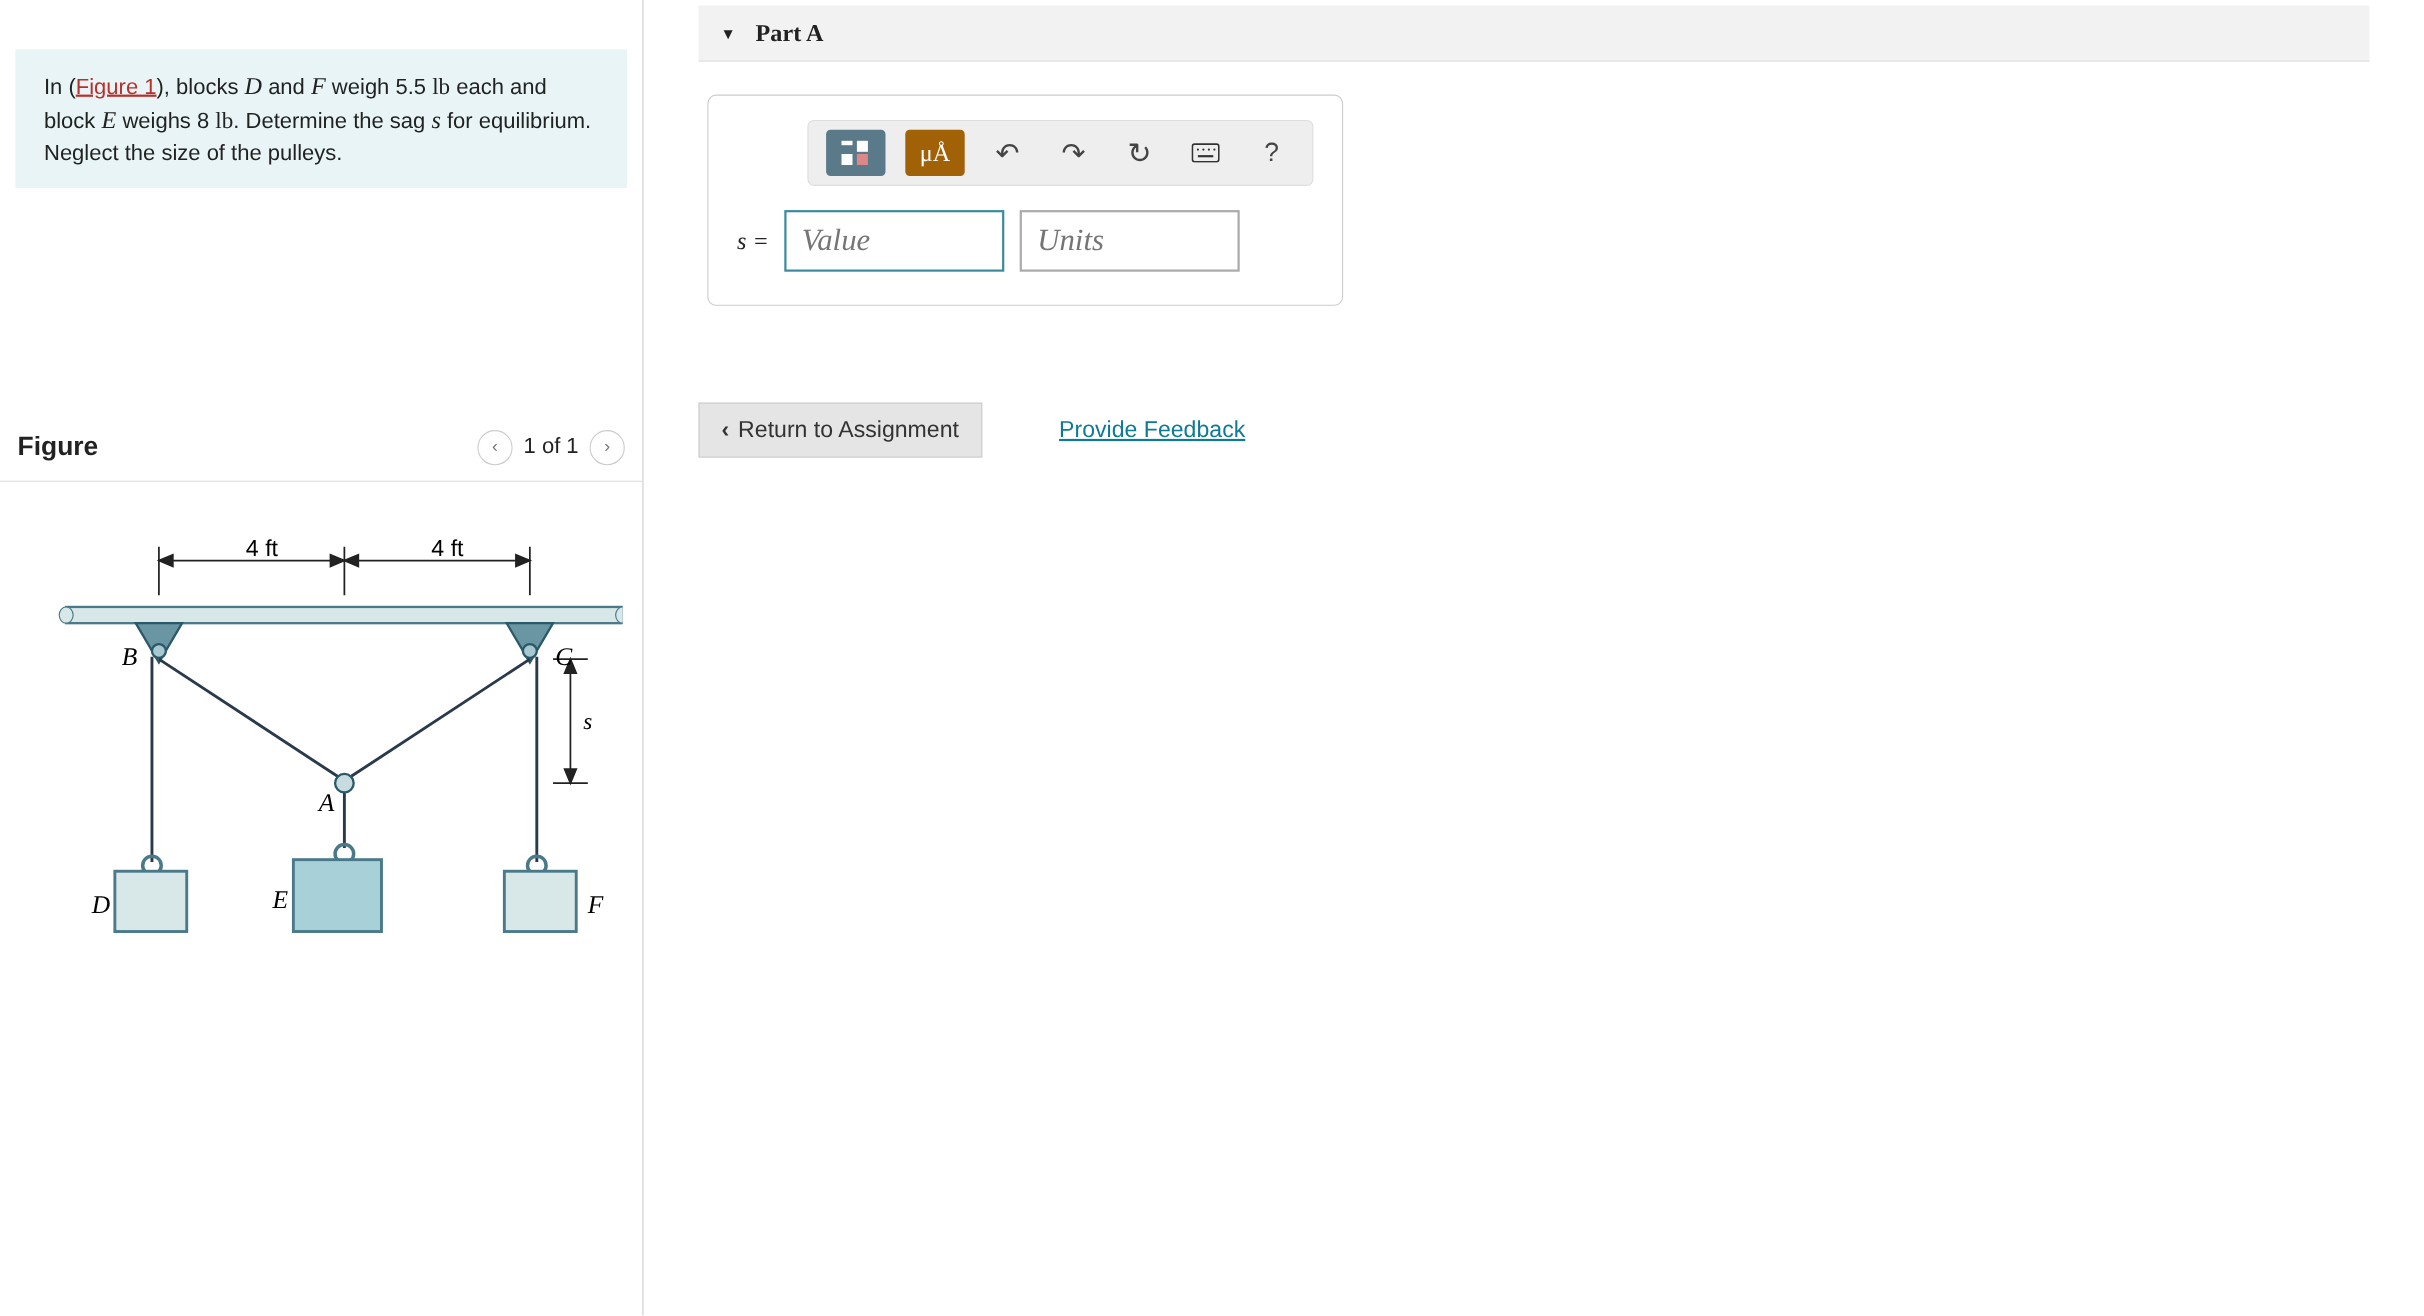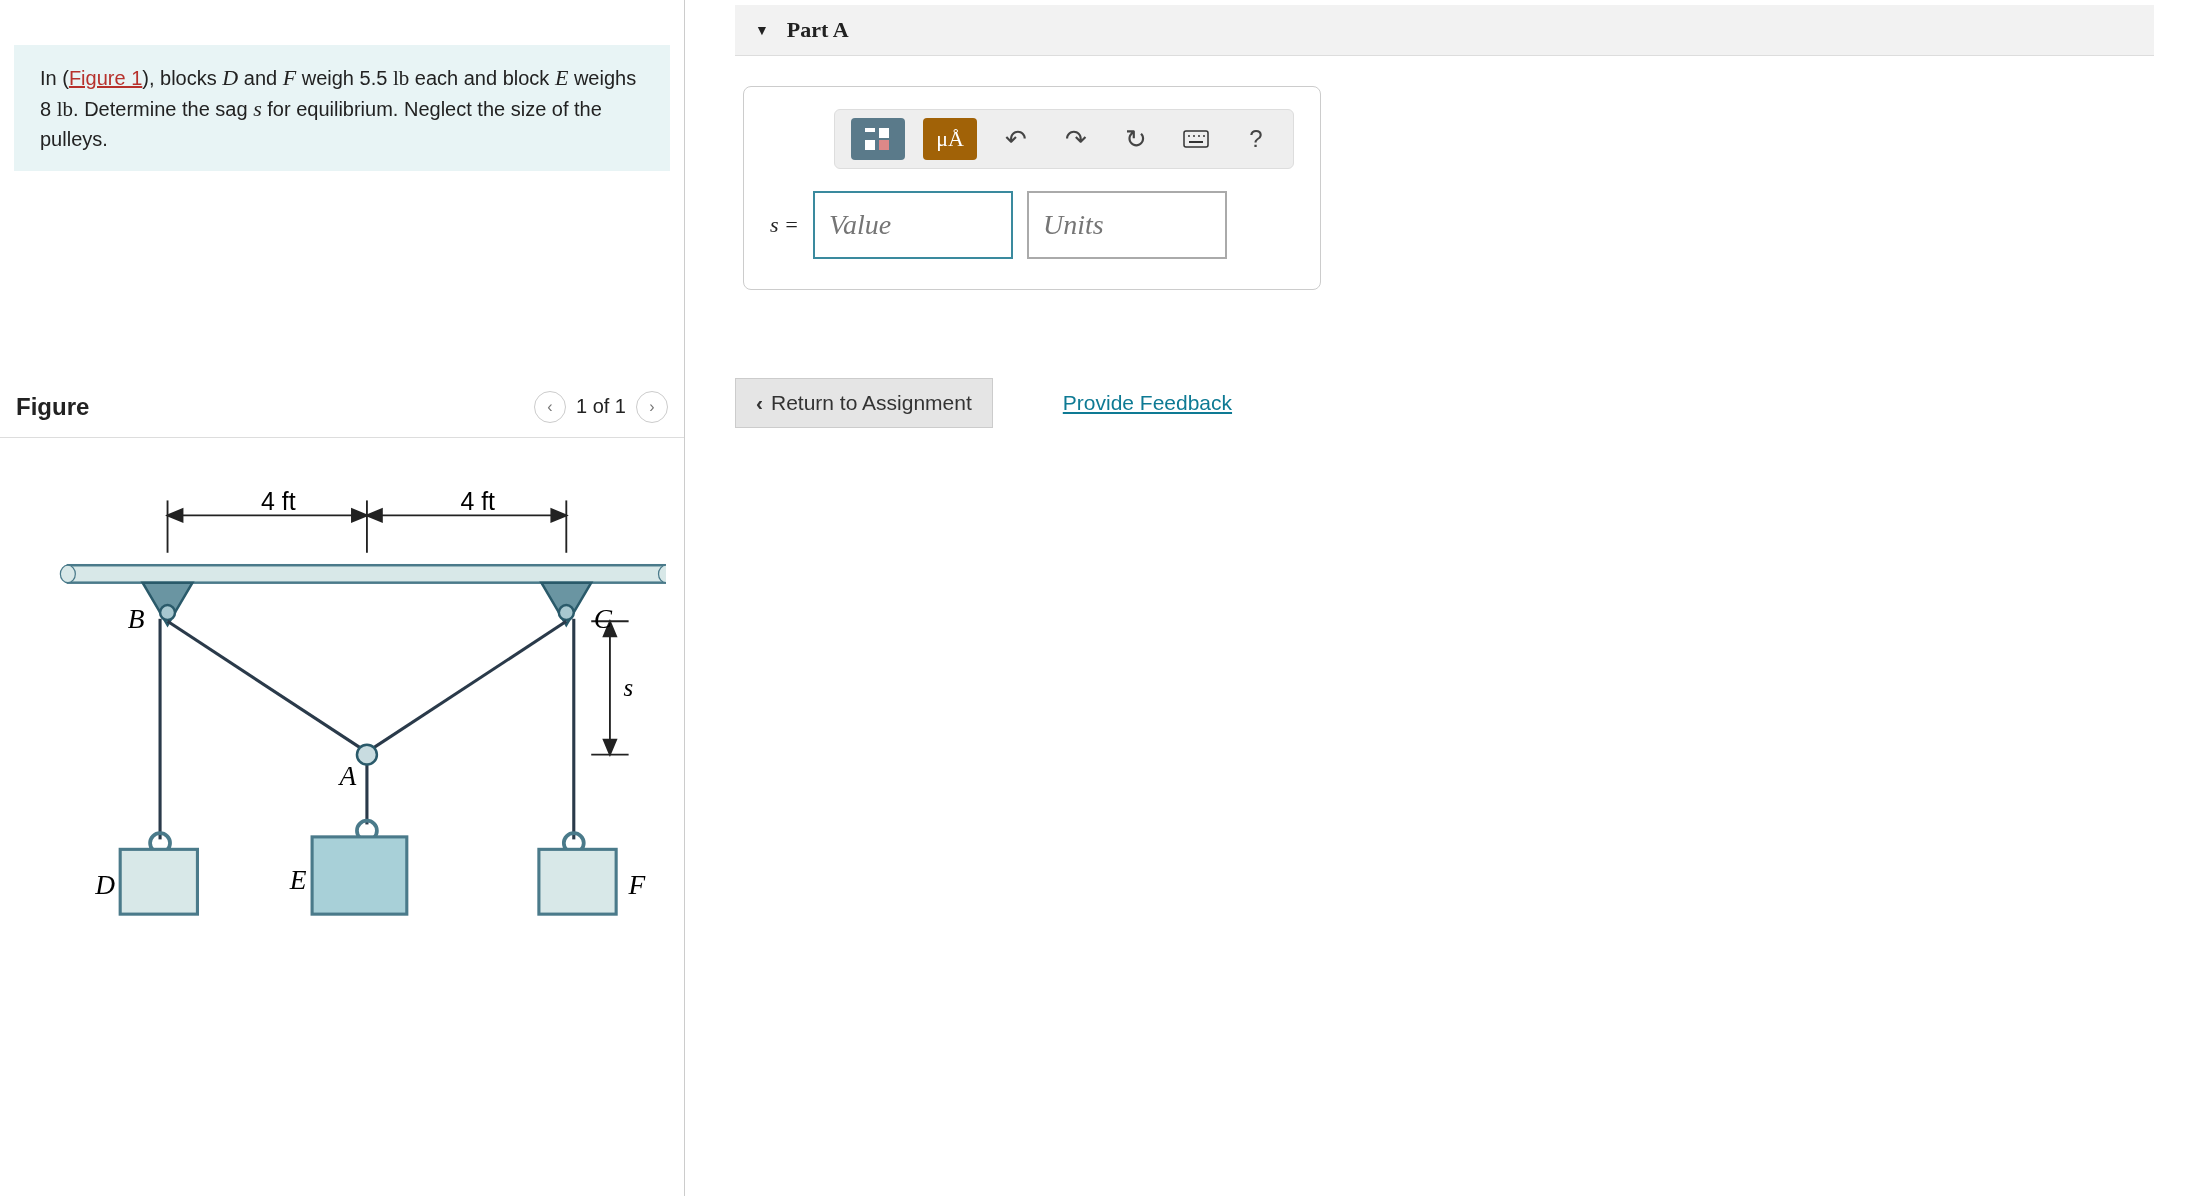--- a/index.html
+++ b/index.html
@@ -1,18 +1,18 @@
 <!DOCTYPE html>
 <html><head>
 <meta charset="utf-8">
 <style>
   * { box-sizing: border-box; margin: 0; padding: 0; }
   body { font-family: Arial, Helvetica, sans-serif; font-size: 20px; color: #222; background: #fff; }
   .container { display: flex; width: 2204px; height: 1196px; }
-  .left-panel { width: 685px; border-right: 1px solid #ccc; padding: 0; }
+  .left-panel { width: 585px; border-right: 1px solid #ccc; padding: 0; }
   .right-panel { flex: 1; padding: 0 50px 0 50px; }
   
   .problem-box { background: #e8f4f5; padding: 18px 26px; margin: 45px 14px 0 14px; line-height: 1.4; font-size: 20px; }
   .problem-box a { color: #b7312c; text-decoration: underline; }
   .italic { font-style: italic; font-family: 'Times New Roman', serif; font-size: 22px; }
   .roman { font-family: 'Times New Roman', serif; font-size: 21px; }
 
   .figure-header { display: flex; align-items: center; justify-content: space-between; padding: 0 16px; margin-top: 220px; border-bottom: 1px solid #ddd; padding-bottom: 14px; }
   .figure-title { font-weight: bold; font-size: 24px; }
   .pager { display: flex; align-items: center; gap: 10px; font-size: 20px; }
@@ -31,21 +31,21 @@
 
   .answer-box { border: 1px solid #ccc; border-radius: 8px; padding: 22px 26px 30px 26px; display: inline-block; min-width: 540px; }
   .toolbar { background: #eee; border: 1px solid #ddd; border-radius: 6px; padding: 8px 16px; display: inline-flex; gap: 18px; align-items: center; margin-left: 64px; margin-bottom: 22px; }
   .tool-btn { width: 42px; height: 42px; display: flex; align-items: center; justify-content: center; background: #fff; border: 1px solid #bbb; border-radius: 4px; font-size: 20px; cursor: pointer; }
   .tool-btn.icon-only { background: transparent; border: none; color: #444; font-size: 26px; }
   .tool-btn.templates { background: #5a7a8a; color: #fff; border: none; width: 54px; }
   .tool-btn.greek { background: #a16207; color: #fff; border: none; font-family: 'Times New Roman', serif; font-size: 22px; width: 54px; }
 
   .input-row { display: flex; align-items: center; gap: 14px; }
   .input-row .var { font-style: italic; font-family: 'Times New Roman', serif; font-size: 22px; }
-  .input-row input { height: 68px; border: 2px solid #3a8a9e; padding: 0 14px; font-family: 'Times New Roman', serif; font-size: 28px; font-style: italic; color: #888; }
+  .input-row input { height: 56px; border: 2px solid #3a8a9e; padding: 0 14px; font-family: 'Times New Roman', serif; font-size: 28px; font-style: italic; color: #888; }
   .input-row input.value { width: 200px; }
   .input-row input.units { width: 200px; border-color: #aaa; }
 
   .submit-row { margin-top: 26px; display: flex; align-items: center; gap: 30px; }
   .submit-btn { background: #0e7a94; color: #fff; border: none; padding: 12px 22px; font-size: 20px; font-weight: bold; cursor: pointer; }
   .link { color: #0e7a94; text-decoration: underline; font-weight: bold; font-size: 20px; cursor: pointer; }
 
   .bottom-row { display: flex; gap: 70px; margin-top: 50px; align-items: center; }
   .return-btn { background: #e5e5e5; border: 1px solid #ccc; padding: 12px 20px; font-size: 21px; color: #333; cursor: pointer; display: flex; align-items: center; gap: 8px; }
   .feedback-link { color: #0e7a94; text-decoration: underline; font-size: 21px; cursor: pointer; }

